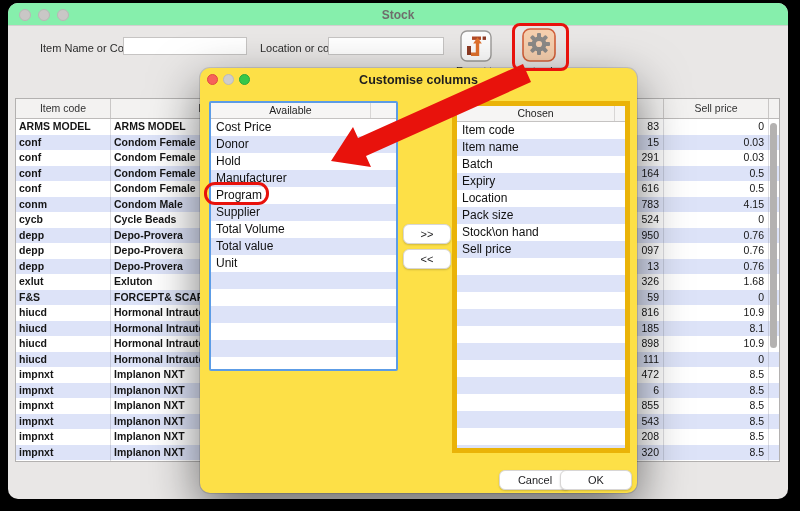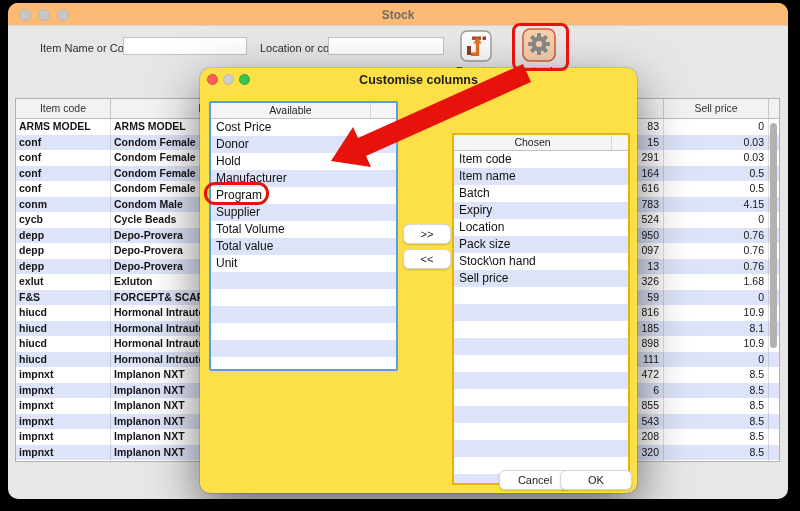--- a/index.html
+++ b/index.html
@@ -10,21 +10,21 @@
     font-family: "Liberation Sans", sans-serif;
     overflow: hidden;
   }
   
   .window {
     position: absolute; left: 8px; top: 3px; width: 780px; height: 496px;
     background: #e9e7e6; border-radius: 10px;
   }
   .titlebar {
     position: absolute; top: 0; left: 0; right: 0; height: 23px;
-    background: #fdba74; border-bottom: 1px solid #d2d0cf;
+    background: #86efac; border-bottom: 1px solid #d2d0cf;
     border-radius: 10px 10px 0 0;
   }
   .lights { position: absolute; left: 11px; top: 6px; display: flex; gap: 7px; }
   .light { width: 12px; height: 12px; border-radius: 50%; }
   .light.inactive { background: #c9c7c6; border: 1px solid #b9b7b5; }
   .wtitle {
     position: absolute; top: 5px; left: 0; right: 0; text-align: center;
     font-size: 12px; font-weight: bold; color: #6f6d6c;
   }
   
@@ -70,21 +70,21 @@
   .dlight { width: 11px; height: 11px; border-radius: 50%; }
   .dl-red   { background: #f7615a; border: 1px solid #e04a42; }
   .dl-gray  { background: #cfcdcb; border: 1px solid #bcbab8; }
   .dl-green { background: #36c74a; border: 1px solid #2aa93c; }
   .dtitle {
     position: absolute; top: 5px; left: 0; right: 0; text-align: center;
     font-size: 12.5px; font-weight: bold; color: #1d1d1f;
   }
   .listbox { position: absolute; background: #fff; overflow: hidden; }
   .listbox.focused { border: 2.5px solid #5c9ce6; border-radius: 2px; }
-  .listbox.plain { border: 2px solid #eab308; margin-top: 32px; }
+  .listbox.plain { border: 5px solid #eab308; }
   .lhead {
     display: flex; height: 16px; line-height: 15px; background: #f6f5f4;
     border-bottom: 1px solid #c5c3c2; font-size: 10.5px; color: #222;
   }
   .lhead .main { text-align: center; border-right: 1px solid #d8d6d5; }
   .lhead .gut { flex: 1; }
   .lrow { height: 17px; line-height: 17px; font-size: 12px; color: #111; padding-left: 5px;
           white-space: nowrap; overflow: hidden; }
   .lrow:nth-child(even) { background: #dde3f8; }
   .mac-btn {

